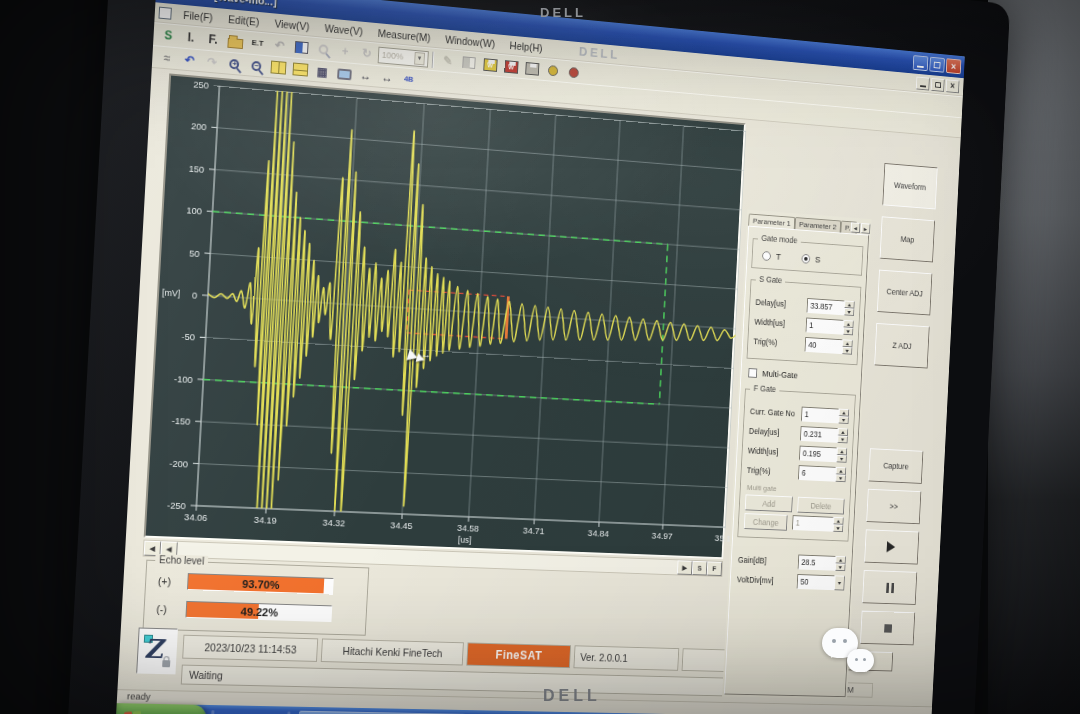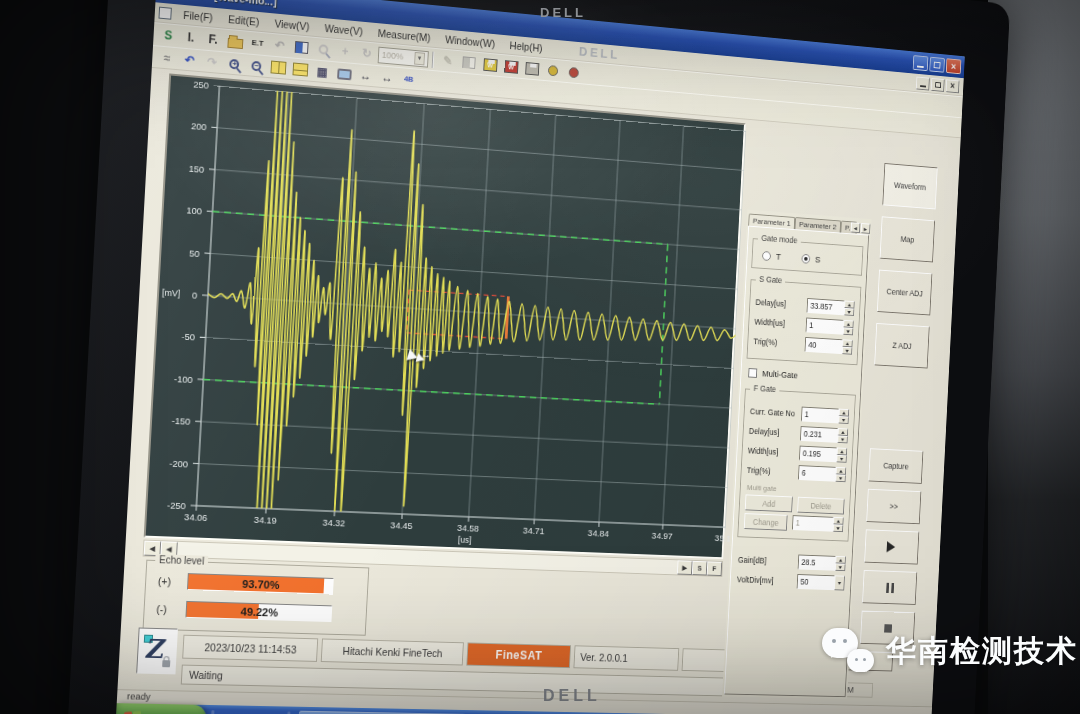--- a/index.html
+++ b/index.html
@@ -745,15 +745,14 @@
     <div class="wm-icon">
       <div class="wm-b1">
           <i class="e1"></i>
           <i class="e2"></i>
         </div>
       <div class="wm-b2">
           <i class="e1"></i>
           <i class="e2"></i>
         </div>
     </div>
-    <span class="wm-text">华南检测技术</span>
   </div>
 </div>
 
 </body></html>

